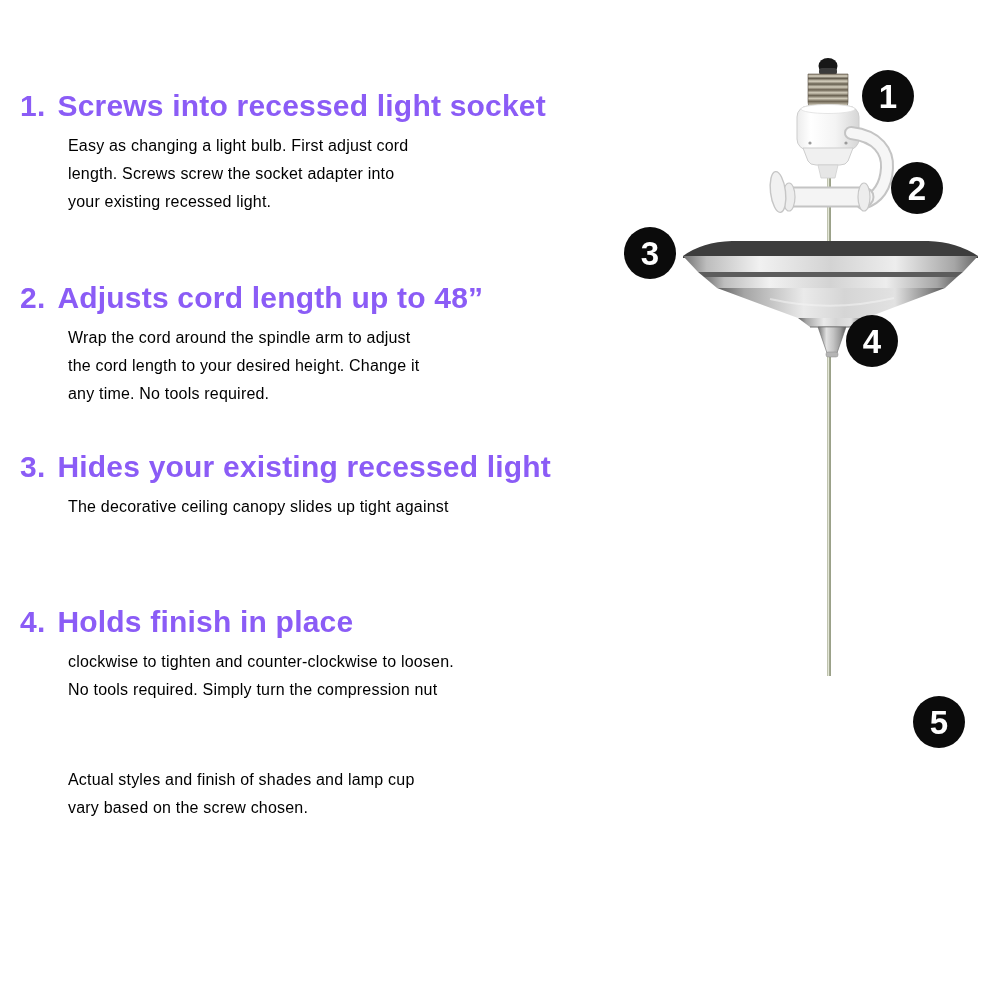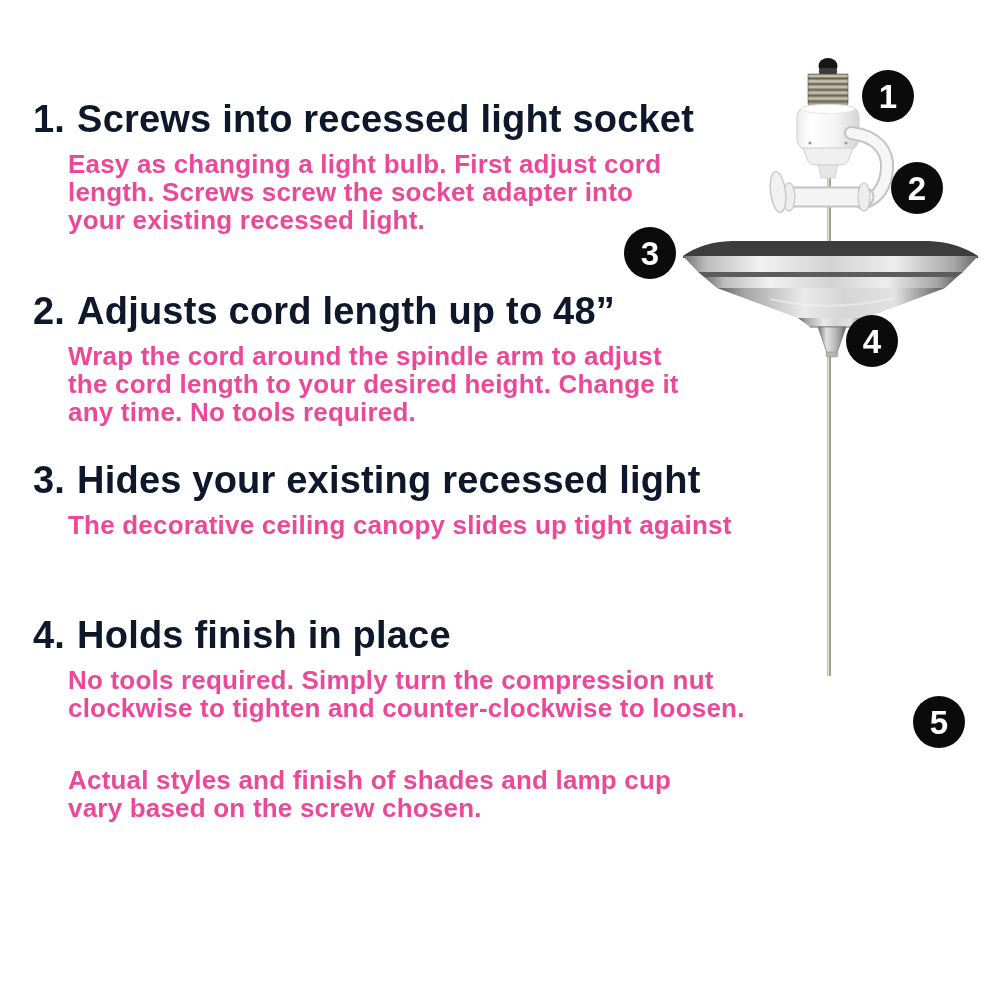--- a/index.html
+++ b/index.html
@@ -6,29 +6,28 @@
   body{
     width:1000px;height:1000px;background:#ffffff;
     font-family:"Liberation Sans", sans-serif;
     overflow:hidden;position:relative;
   }
   .stage{position:absolute;left:0;top:0;width:1000px;height:1000px;}
   .illustration{position:absolute;left:0;top:0;width:1000px;height:1000px;}
 
   .sec{position:absolute;left:20px;}
   .sec h2{
-    margin:13px;font-size:38px;line-height:36px;font-weight:700;color:#0f172a;
+    margin:0;font-size:30px;line-height:36px;font-weight:700;color:#8b5cf6;
     white-space:nowrap;letter-spacing:0.2px;
   }
   .sec h2 .num{display:inline-block;margin-right:12px;}
   .sec .body{margin-top:8px;padding-left:48px;}
   .sec .body .line{
-    font-size:26px;line-height:28px;color:#ec4899;white-space:nowrap;
+    font-size:16px;line-height:28px;color:#000000;white-space:nowrap;
     letter-spacing:0.2px;
-    font-weight:bold;
   }
 
   .callout{
     position:absolute;width:52px;height:52px;border-radius:50%;
     background:#0b0b0b;color:#ffffff;
     display:flex;align-items:center;justify-content:center;
     font-size:33px;font-weight:700;line-height:1;
   }
   .c1{left:862px;top:70px;}
   .c2{left:891px;top:162px;}
@@ -159,22 +158,22 @@
   <div class="sec" style="top:449px">
     <h2><span class="num">3.</span><span>Hides your existing recessed light</span></h2>
     <div class="body">
       <div class="line">The decorative ceiling canopy slides up tight against</div>
     </div>
   </div>
 
   <div class="sec" style="top:604px">
     <h2><span class="num">4.</span><span>Holds finish in place</span></h2>
     <div class="body">
+      <div class="line">clockwise to tighten and counter-clockwise to loosen.</div>
       <div class="line">No tools required. Simply turn the compression nut</div>
-      <div class="line">clockwise to tighten and counter-clockwise to loosen.</div>
     </div>
   </div>
 
   <div class="sec" style="top:758px">
     <div class="body">
       <div class="line">Actual styles and finish of shades and lamp cup</div>
       <div class="line">vary based on the screw chosen.</div>
     </div>
   </div>
 

